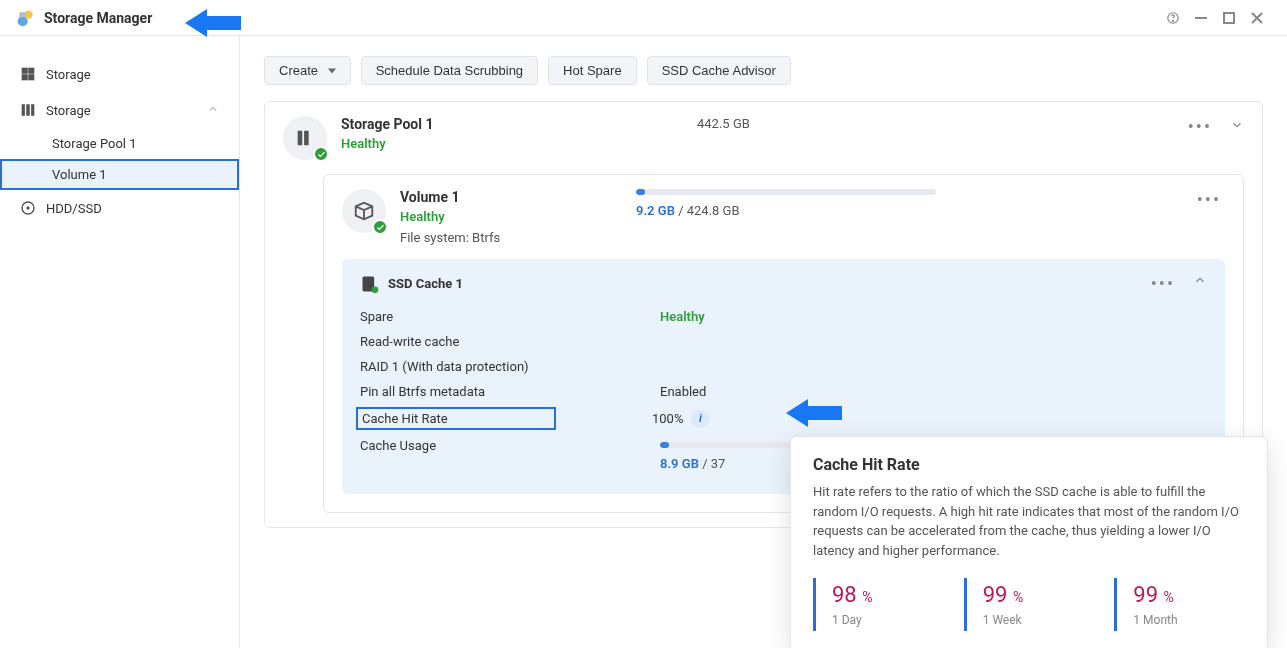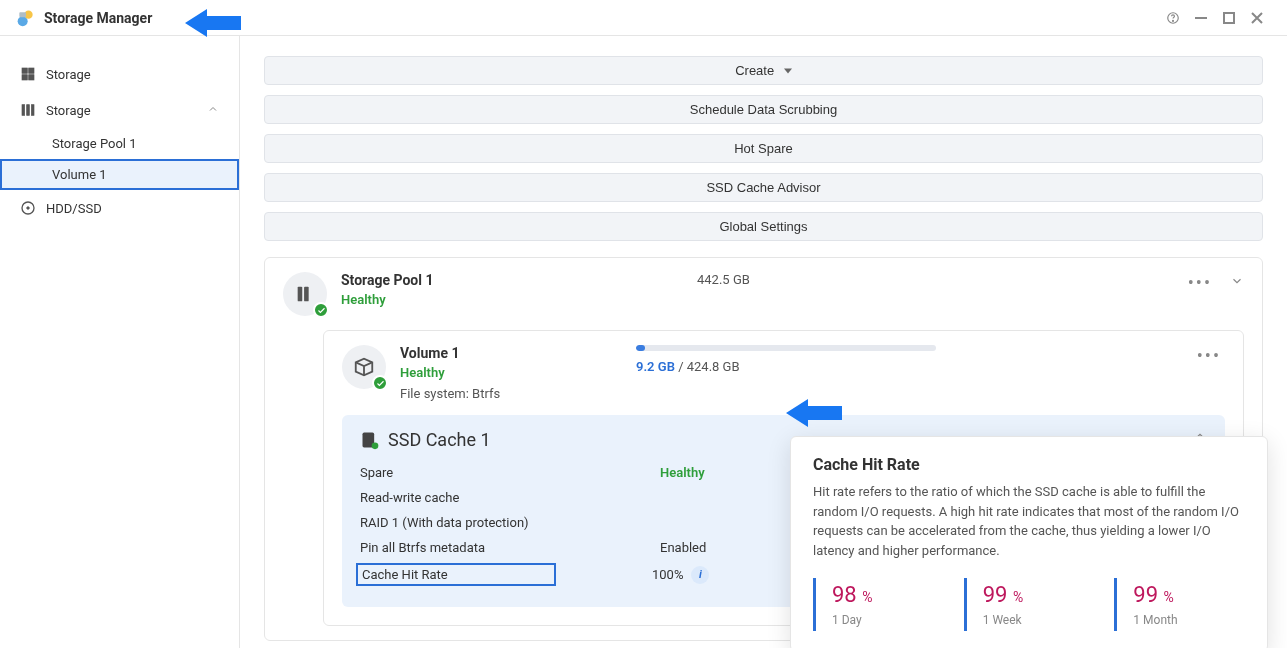--- a/index.html
+++ b/index.html
@@ -46,21 +46,21 @@
   .side-item .icon { width:16px; height:16px; margin-right:10px; fill:#555; stroke:#555; }
   .side-sub { padding: 8px 20px 8px 52px; cursor:pointer; color:#333; position:relative; }
   .side-sub.selected {
     background:#eaf2fc;
     border: 2px solid #2b6fd6;
     padding: 6px 18px 6px 50px;
   }
   .side-chevron { margin-left:auto; color:#888; }
   
   .content { flex:1; padding: 20px 24px; overflow:auto; position:relative; }
-  .toolbar { display:flex; gap:10px; margin-bottom:16px;flex-direction:column; }
+  .toolbar { display:flex; gap:10px; margin-bottom:16px; }
   .btn {
     background:#f2f4f7;
     border:1px solid #e0e3e8;
     border-radius:4px;
     padding:6px 14px;
     cursor:pointer;
     font-size:13px;
     color:#333;
   }
   .btn .caret { margin-left:6px; display:inline-block; }
@@ -112,21 +112,21 @@
   
   .cache-box {
     background:#eaf2fc;
     border-radius:6px;
     margin:0 18px 18px 18px;
     padding:14px 18px 18px 18px;
     position:relative;
   }
   .cache-head { display:flex; align-items:center; margin-bottom:10px; }
   .cache-head .ci { width:20px;height:20px;margin-right:8px;position:relative; }
-  .cache-head .ct { font-weight:400; font-size:18px; }
+  .cache-head .ct { font-weight:700; font-size:13px; }
   .cache-head .cactions { margin-left:auto; display:flex; gap:14px; color:#888; }
   .row { display:flex; padding:5px 0; font-size:13px; }
   .row .label { width:300px; color:#333; }
   .row .value { color:#333; }
   .row .value.healthy { color:#2e9e3a; font-weight:600; }
   .row.hilite .label {
     border:2px solid #2b6fd6;
     background:#fff0;
     padding:2px 4px;
     margin: -2px -4px;
@@ -247,21 +247,20 @@
         <span>Create</span>
         <span class="caret">
           <svg width="8" height="8" viewBox="0 0 10 10">
               <polygon points="0,2 10,2 5,8" fill="#666"></polygon>
             </svg>
         </span>
       </button>
       <button class="btn"><span>Schedule Data Scrubbing</span></button>
       <button class="btn"><span>Hot Spare</span></button>
       <button class="btn"><span>SSD Cache Advisor</span></button>
-      <button class="btn"><span>Global Settings</span></button>
     </div>
 
     <div class="card">
       <div class="card-header" style="position:relative;">
         <div class="card-icon">
           <svg viewBox="0 0 24 24">
               <rect x="4" y="4" width="5" height="16" rx="1"></rect>
               <rect x="11" y="4" width="5" height="16" rx="1"></rect>
             </svg>
           <span class="check-badge">
@@ -350,20 +349,31 @@
             <div class="value">Enabled</div>
           </div>
           <div class="row hilite">
             <div class="label">Cache Hit Rate</div>
             <div style="width:100px"></div>
             <div class="value-col">
               <span class="value">100%</span>
               <span class="info-dot">i</span>
             </div>
           </div>
+          <div class="row">
+            <div class="label">Cache Usage</div>
+            <div>
+              <div class="progress cache-usage-bar">
+                  <div class="fill" style="width:3%"></div>
+                </div>
+              <div class="usage-text">
+                <span class="used">8.9 GB</span><span> / 37</span>
+              </div>
+            </div>
+          </div>
         </div>
       </div>
     </div>
   </div>
 </div>
 
 <svg class="arrow2" width="56" height="34">
   <polygon points="0,17 22,3 22,10 56,10 56,24 22,24 22,31" fill="#1877f2"></polygon>
 </svg>
 

